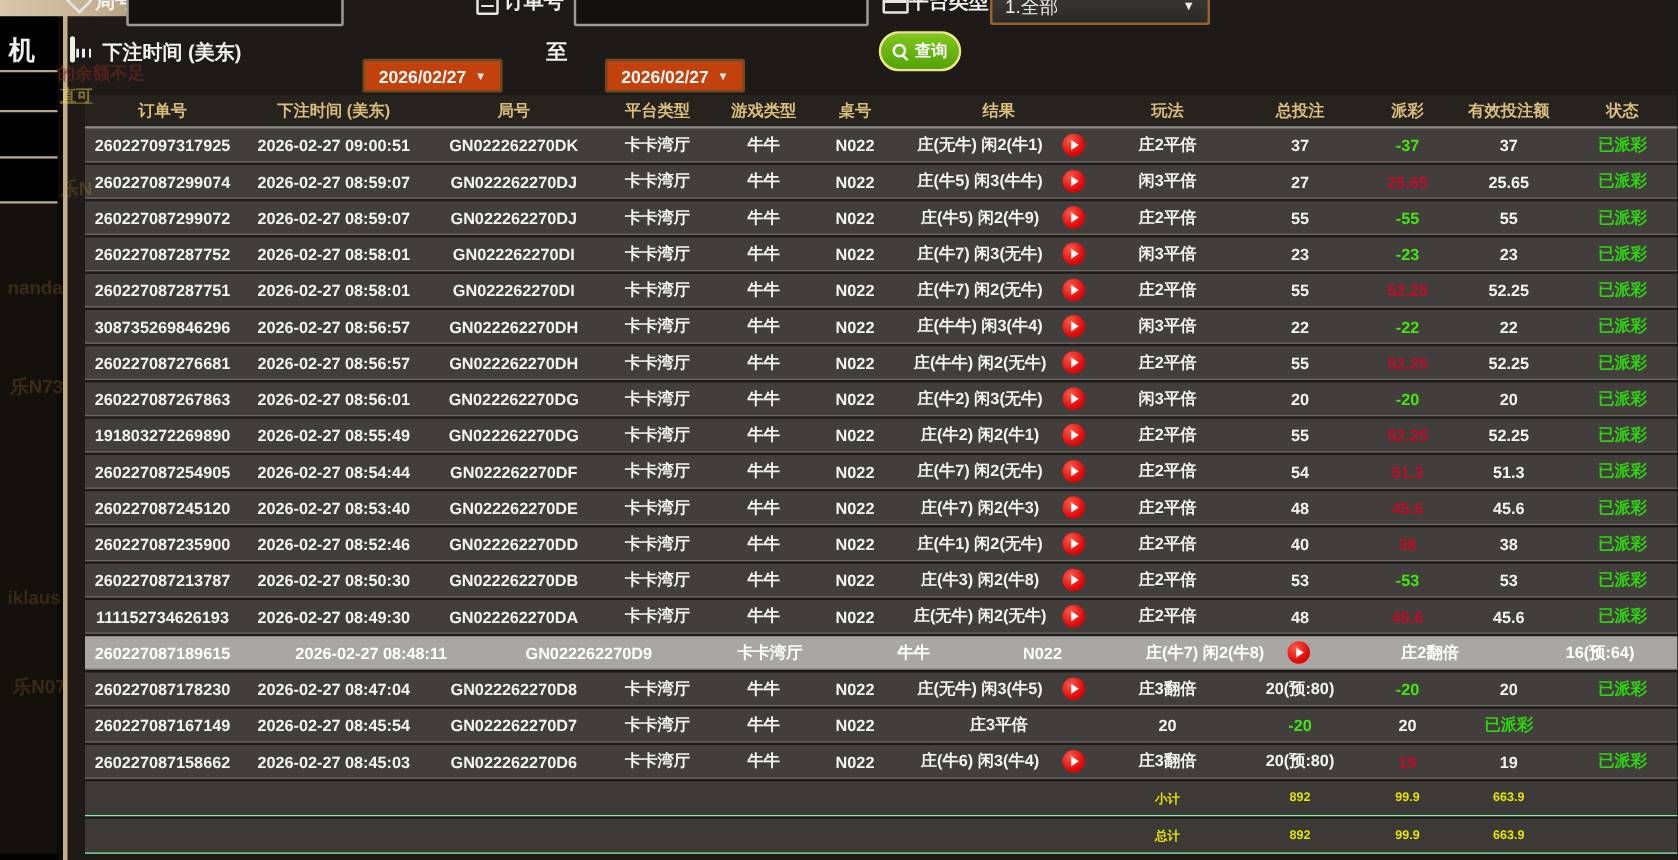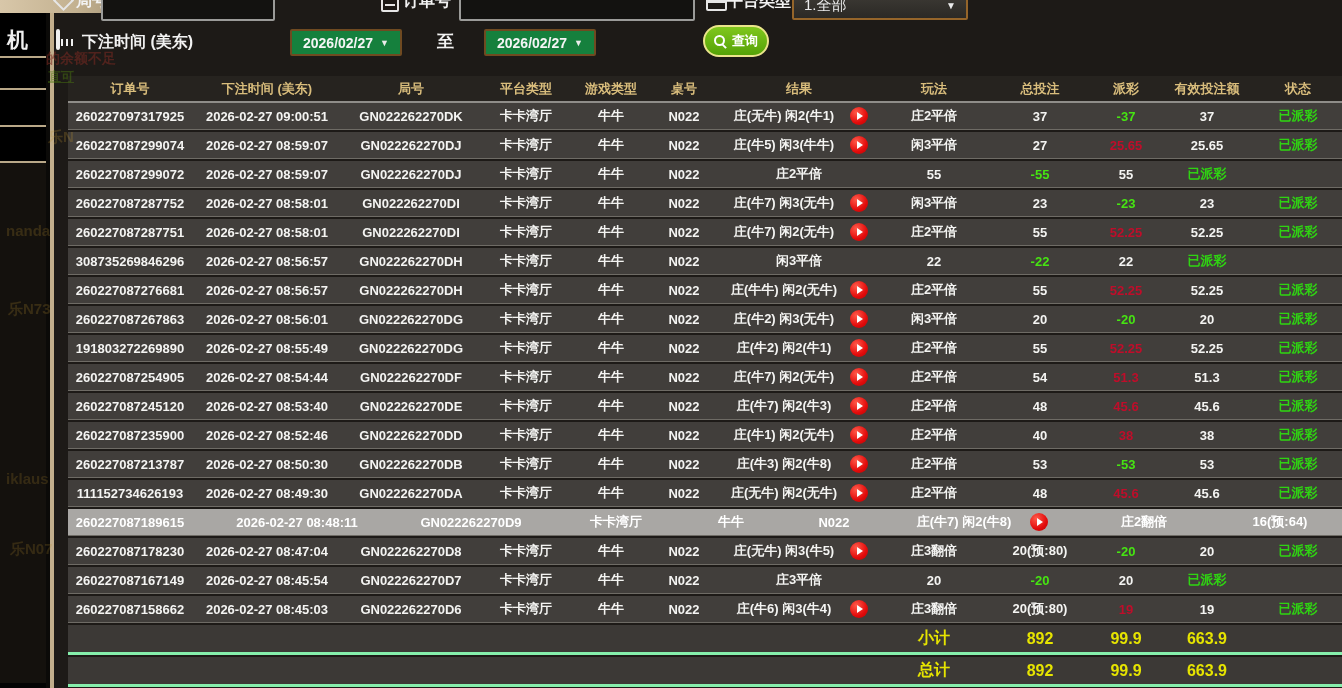--- a/index.html
+++ b/index.html
@@ -34,23 +34,23 @@
     background:linear-gradient(#0000 42%,#e6e6e6 42% 58%,#0000 58%);}
   .calicon{width:20px;height:19px;border:2px solid #efefef;border-radius:3px;position:relative;}
   .calicon::before{content:"";position:absolute;left:0;top:3px;width:100%;height:2px;background:#efefef;}
   .calicon::after{content:"";position:absolute;left:3px;top:8px;width:12px;height:7px;
     background:repeating-linear-gradient(90deg,#efefef 0 2px,#0000 2px 5px);}
   .selectbox{width:176px;height:29px;border:2px solid #95652a;border-radius:2px;
     background:linear-gradient(#3e3b36,#2b2925);display:flex;align-items:center;
     justify-content:space-between;padding:0 10px;box-sizing:border-box;cursor:pointer;}
   .selectbox .val{color:#ececec;font-size:15px;}
   .caret{color:#ececec;font-size:10px;}
-  .datebox{width:112px;height:27px;border:2px solid #6f4a21;border-radius:2px;background:#15803d;
+  .datebox{width:112px;height:27px;border:2px solid #6f4a21;border-radius:2px;background:#c2410c;
     display:flex;align-items:center;justify-content:center;gap:7px;box-sizing:border-box;
-    color:#f5f5f5;font-size:14px;font-weight:bold;cursor:pointer;}
+    color:#f5f5f5;font-size:14px;font-weight:bold;cursor:pointer;margin-top:18px;}
   .datebox .caret{font-size:9px;}
   .querybtn{height:32px;display:flex;align-items:center;gap:5px;padding:0 9px;box-sizing:border-box;
     background:linear-gradient(180deg,#80c71d,#54a207);border:2px solid #ebe58b;border-radius:16px;
     color:#fff;font-size:13px;font-weight:bold;cursor:pointer;}
   .magicon{width:13px;height:13px;position:relative;}
   .magicon::before{content:"";position:absolute;left:0;top:0;width:7px;height:7px;border:2px solid #fff;border-radius:50%;}
   .magicon::after{content:"";position:absolute;left:9px;top:8px;width:2px;height:6px;background:#fff;transform:rotate(-45deg);}
   
   #table{position:absolute;left:68px;top:76px;width:1274px;z-index:4;}
   .grid{display:grid;grid-template-columns:124px 150px 138px 92px 78px 68px 162px 108px 104px 68px 94px 88px;align-items:center;}
@@ -62,22 +62,22 @@
   .cell{text-align:center;white-space:nowrap;overflow:hidden;}
   .payout.neg{color:#46e412;}
   .payout.pos{color:#bf0d2a;}
   .status{color:#2fd312;}
   .rescell{display:flex;align-items:center;height:100%;}
   .res-text{flex:1;text-align:center;white-space:nowrap;}
   .play{width:18px;height:18px;border-radius:50%;flex:none;margin-right:12px;position:relative;
     background:radial-gradient(circle at 35% 30%,#ff5a4a,#e30b0b 60%,#b10505);cursor:pointer;}
   .play::after{content:"";position:absolute;left:7px;top:5px;
     border-left:6px solid #fff;border-top:4px solid transparent;border-bottom:4px solid transparent;}
-  .sumrow{height:27px;background:#3c3936;border-bottom:3px solid #86efac;margin-bottom:2px;
-    color:#e6e400;font-weight:bold;font-size:16px;}
+  .sumrow{height:27px;background:#3c3936;border-bottom:1px solid #86efac;margin-bottom:2px;
+    color:#e6e400;font-weight:bold;font-size:10px;}
 </style>
 </head>
 <body>
 
 <div class="strip">
   <div class="s-cell c1"></div>
   <div class="s-cell c2"></div>
   <div class="s-cell c3"></div>
   <div class="s-cell c4"></div>
   <div class="s-fill"></div>
@@ -172,20 +172,24 @@
           <div class="cell ">25.65</div>
           <div class="cell status">已派彩</div>
         </div>
         <div class="grid trow">
           <div class="cell ">260227087299072</div>
           <div class="cell ">2026-02-27 08:59:07</div>
           <div class="cell ">GN022262270DJ</div>
           <div class="cell ">卡卡湾厅</div>
           <div class="cell ">牛牛</div>
           <div class="cell ">N022</div>
+          <div class="cell rescell">
+            <span class="res-text">庄(牛5) 闲2(牛9)</span>
+            <span class="play"></span>
+          </div>
           <div class="cell ">庄2平倍</div>
           <div class="cell ">55</div>
           <div class="cell payout neg">-55</div>
           <div class="cell ">55</div>
           <div class="cell status">已派彩</div>
         </div>
         <div class="grid trow">
           <div class="cell ">260227087287752</div>
           <div class="cell ">2026-02-27 08:58:01</div>
           <div class="cell ">GN022262270DI</div>
@@ -219,20 +223,24 @@
           <div class="cell ">52.25</div>
           <div class="cell status">已派彩</div>
         </div>
         <div class="grid trow">
           <div class="cell ">308735269846296</div>
           <div class="cell ">2026-02-27 08:56:57</div>
           <div class="cell ">GN022262270DH</div>
           <div class="cell ">卡卡湾厅</div>
           <div class="cell ">牛牛</div>
           <div class="cell ">N022</div>
+          <div class="cell rescell">
+            <span class="res-text">庄(牛牛) 闲3(牛4)</span>
+            <span class="play"></span>
+          </div>
           <div class="cell ">闲3平倍</div>
           <div class="cell ">22</div>
           <div class="cell payout neg">-22</div>
           <div class="cell ">22</div>
           <div class="cell status">已派彩</div>
         </div>
         <div class="grid trow">
           <div class="cell ">260227087276681</div>
           <div class="cell ">2026-02-27 08:56:57</div>
           <div class="cell ">GN022262270DH</div>
@@ -458,18 +466,18 @@
           <div class="cell ">892</div>
           <div class="cell ">99.9</div>
           <div class="cell ">663.9</div>
           <div class="cell "></div>
         </div>
       </div>
   </div>
 </div>
 
 <div class="hint" style="left: 46px; top: 50px; color: rgb(124, 42, 34); opacity: 0.55; font-size: 14px;">的余额不足</div>
-<div class="hint" style="left: 48px; top: 68px; color: #4d7c0f; opacity: 0.45; font-size: 13px; text-decoration: underline;">直可</div>
-<div class="hint" style="left: 48px; top: 128px; color: rgb(185, 143, 47); opacity: 0.25; font-size: 15px;">乐N</div>
+<div class="hint" style="left: 48px; top: 68px; color: #fde047; opacity: 0.45; font-size: 13px; text-decoration: underline;">直可</div>
+<div class="hint" style="left: 48px; top: 142px; color: rgb(185, 143, 47); opacity: 0.25; font-size: 15px;">乐N</div>
 <div class="hint" style="left: 6px; top: 222px; color: rgb(185, 143, 47); opacity: 0.22; font-size: 15px;">nanda</div>
 <div class="hint" style="left: 8px; top: 300px; color: rgb(185, 143, 47); opacity: 0.22; font-size: 15px;">乐N73</div>
 <div class="hint" style="left: 6px; top: 470px; color: rgb(185, 143, 47); opacity: 0.2; font-size: 15px;">iklaus</div>
 <div class="hint" style="left: 10px; top: 540px; color: rgb(185, 143, 47); opacity: 0.2; font-size: 15px;">乐N07</div>
 
 </body></html>

